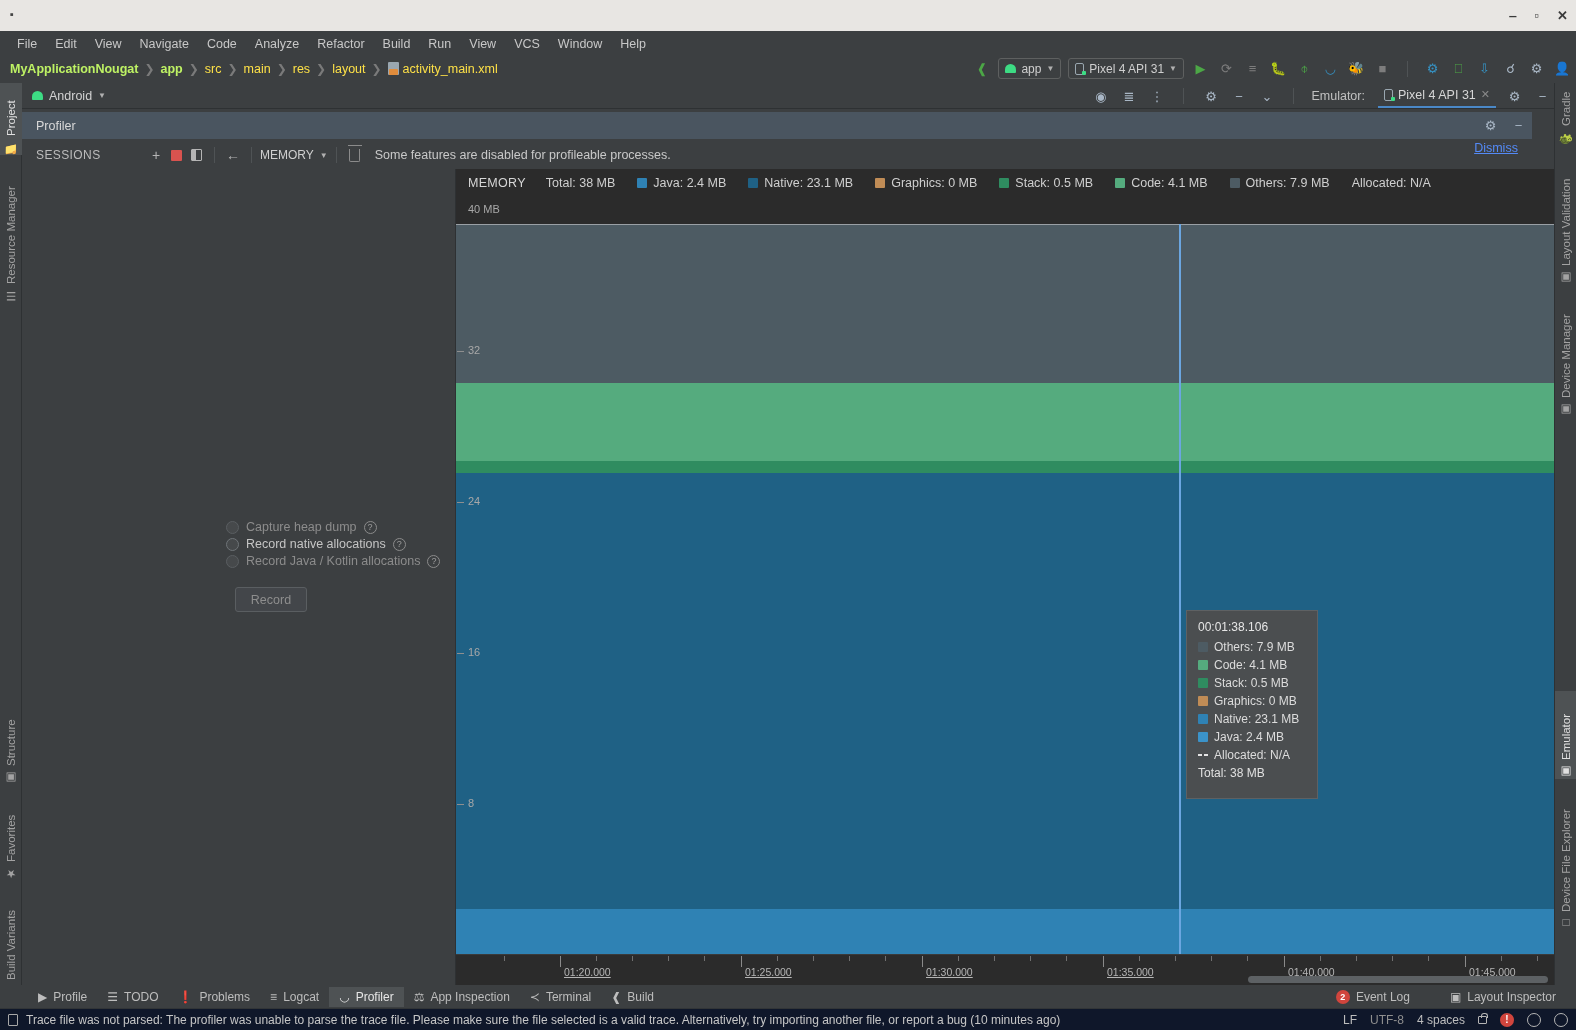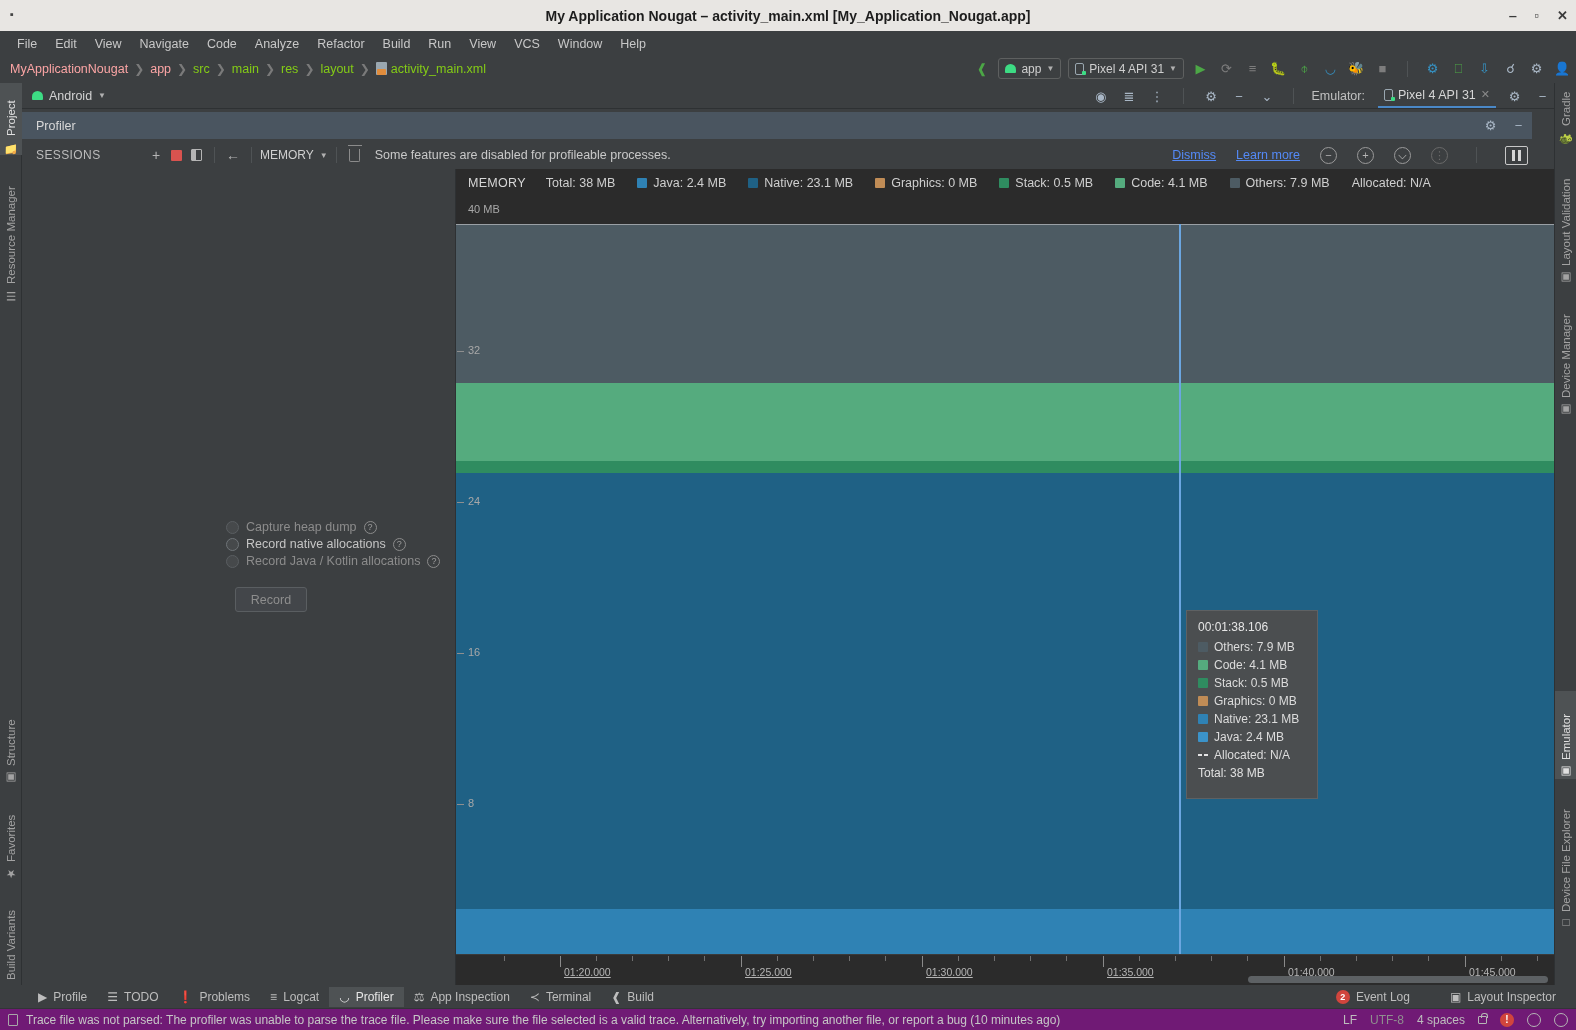--- a/index.html
+++ b/index.html
@@ -28,22 +28,22 @@
     position: absolute; left: 0; top: 31px; width: 1576px; height: 25px;
     background: #3c3f41; display: flex; align-items: center; padding-left: 8px; gap: 0px;
   }
   .menubar .mi { font-size: 12.5px; color: #c8c8c8; padding: 3px 9px; cursor: default; }
 
   
   .navbar {
     position: absolute; left: 0; top: 56px; width: 1576px; height: 25px;
     background: #3c3f41; display: flex; align-items: center; padding-left: 10px;
   }
-  .crumb { font-size: 12.5px; color: #84cc16; }
-  .crumb.bold { font-weight: normal; color: #fca5a5; }
+  .crumb { font-size: 12.5px; color: #fde047; }
+  .crumb.bold { font-weight: bold; color: #bef264; }
   .crumb-sep { font-size: 12px; color: #7a7a7a; margin: 0 6px; }
   .xmlicon {
     display:inline-block; width: 11px; height: 13px; background: #9aa7b0;
     position: relative; margin-right: 4px; vertical-align: -2px; border-radius: 1px;
   }
   .xmlicon::after {
     content:''; position:absolute; left:1px; bottom:0; width:9px; height:6px;
     background:#e08c3c; border-radius:1px;
   }
   .navbar-right { position: absolute; right: 4px; top: 0; height: 25px; display: flex; align-items: center; gap: 7px; }
@@ -88,21 +88,21 @@
   .sess-title { font-size: 12px; color: #bcbcbc; letter-spacing: .4px; margin-left: 14px; width: 110px;}
   .sess-ico { width: 20px; height: 20px; display:flex; align-items:center; justify-content:center; cursor:pointer; color:#b5b5b5; font-size:14px;}
   .stop-sq { width: 11px; height: 11px; background: #d9534f; border-radius:1px; }
   .panel-sq { width: 11px; height: 12px; border: 1.6px solid #b5b5b5; border-radius:1px; position: relative;}
   .panel-sq::after{content:'';position:absolute;left:0;top:0;bottom:0;width:4px;background:#b5b5b5;}
   .vsep { width: 1px; height: 16px; background: #4f5355; margin: 0 8px; }
   .memsel { display:flex; align-items:center; gap:6px; font-size:12px; color:#cfcfcf; cursor:pointer; }
   .trash { width: 11px; height: 13px; border: 1.4px solid #8b8b8b; border-top: none; border-radius: 0 0 2px 2px; position: relative; }
   .trash::before{content:'';position:absolute;left:-2.5px;top:-4px;width:14px;height:1.6px;background:#8b8b8b;}
   .banner-txt { font-size: 12.5px; color: #c9c9c9; margin-left: 10px;}
-  .sess-row-right { position: absolute; right: 4px; top:0; height: 28px; display:flex; align-items:center; gap: 20px; }
+  .sess-row-right { position: absolute; right: 4px; top:0; height: 28px; display:flex; align-items:center; gap: 20px; flex-direction: column; }
   .lnk { font-size: 12.5px; color: #548af7; text-decoration: underline; cursor: pointer; }
   .circ-ico { width: 17px; height: 17px; border: 1.4px solid #9a9a9a; border-radius: 50%; display:flex;align-items:center;justify-content:center;font-size:11px;color:#b4b4b4;cursor:pointer;}
   .circ-ico.dim { border-color:#6a6a6a; color:#6a6a6a; }
   .pause-btn { width: 23px; height: 19px; border: 1.4px solid #c8c8c8; border-radius:2px; display:flex;align-items:center;justify-content:center;gap:3px;cursor:pointer;}
   .pause-btn i { width:3px;height:11px;background:#d6d6d6;display:block;}
 
   
   .ltool {
     position: absolute; left: 0; top: 83px; width: 22px; height: 902px;
     background: #3c3f41; border-right: 1px solid #2e3133;
@@ -211,39 +211,38 @@
     background: #3c3f41; display: flex; align-items: center; padding-left: 28px; gap: 0;
   }
   .bw { display: flex; align-items: center; gap: 6px; font-size: 12px; color: #bdbdbd; padding: 3px 10px; cursor: pointer; }
   .bw.sel { background: #4e5254; color: #e6e6e6; }
   .bottombar-right { position: absolute; right: 10px; display: flex; align-items: center; gap: 20px; }
   .badge { width: 14px; height: 14px; background: #d0453d; color:#fff; border-radius:50%; font-size:9px; font-weight:bold; display:flex;align-items:center;justify-content:center;}
 
   
   .statusbar {
     position: absolute; left: 0; bottom: 0; width: 1576px; height: 22px;
-    background: #701a75; display: flex; align-items: center; padding-left: 8px; gap: 8px;
+    background: #0f172a; display: flex; align-items: center; padding-left: 8px; gap: 8px;
     border-top: 1px solid #323537;
   }
   .status-msg { font-size: 12px; color: #c6c6c6; }
   .statusbar-right { position: absolute; right: 8px; display:flex; align-items:center; gap: 13px; font-size: 12px; color:#bdbdbd;}
   .face { width: 14px; height: 14px; border-radius: 50%; border: 1.4px solid #b5b5b5; position: relative; }
   .lockico { width: 9px; height: 8px; border: 1.4px solid #b5b5b5; border-radius: 1px; position: relative; }
   .lockico::before{content:'';position:absolute;left:1.5px;top:-4px;width:5px;height:4px;border:1.4px solid #b5b5b5;border-bottom:none;border-radius:3px 3px 0 0;}
   .errico { width: 14px; height: 14px; border-radius: 50%; background: #d0453d; color: #fff; font-size: 10px; font-weight: bold; display:flex;align-items:center;justify-content:center;}
   .docico { width: 10px; height: 12px; border: 1.3px solid #a8a8a8; border-radius: 1px;}
 </style>
 </head>
 <body>
 
 <div id="root">
 
   <div class="titlebar">
     <span class="tb-left">▪</span>
-    <span>My Application Nougat – activity_main.xml [My_Application_Nougat.app]</span>
     <span class="win-btns">
       <span>‒</span>
       <span>▫</span>
       <span>✕</span>
     </span>
   </div>
 
   <div class="menubar">
     <span class="mi">File</span>
     <span class="mi">Edit</span>

